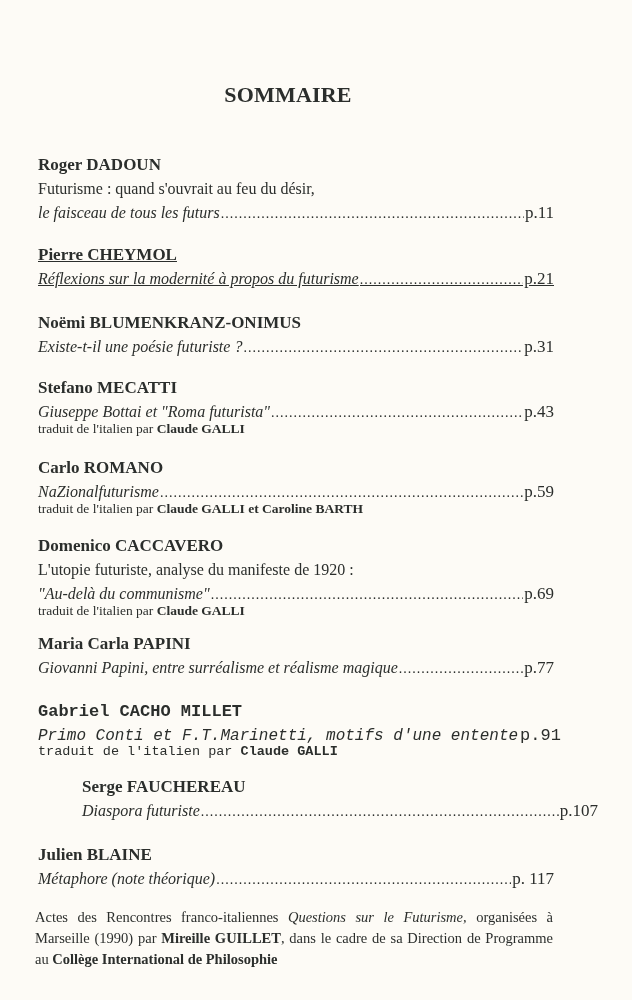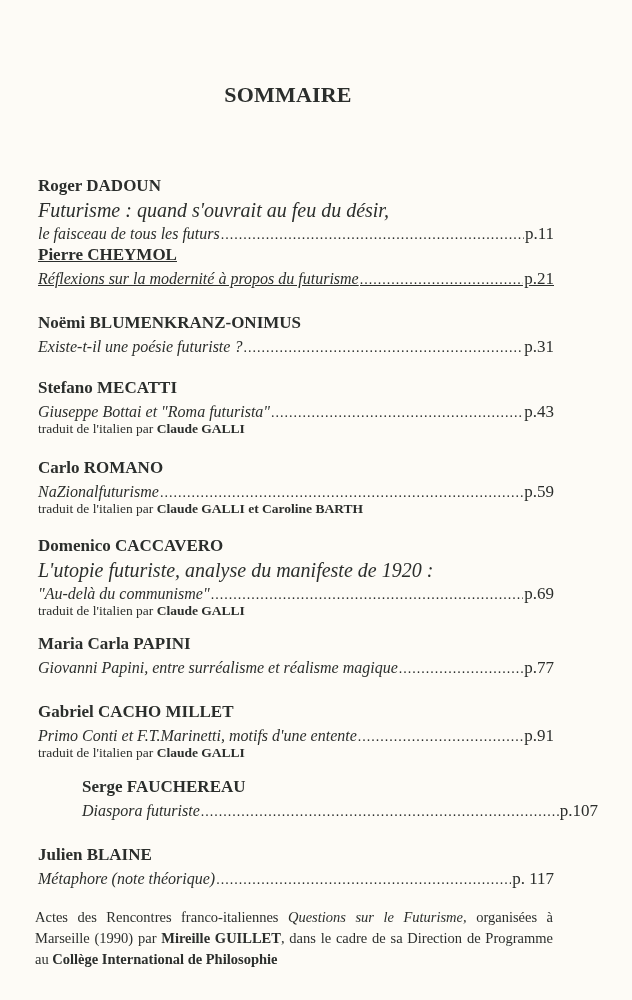--- a/index.html
+++ b/index.html
@@ -36,22 +36,21 @@
       left: 0;
       width: 516px;
     }
     .author {
       font-weight: bold;
       font-size: 17px;
       line-height: 24px;
       white-space: nowrap;
     }
     .title-line {
-      font-style: italic;
-      font-size: 20px;
+      font-size: 16px;
       line-height: 24px;
       white-space: nowrap;
     }
     .leader-line {
       display: flex;
       align-items: baseline;
       font-size: 16px;
       line-height: 24px;
       white-space: nowrap;
     }
@@ -95,21 +94,21 @@
     .footer i { font-style: italic; }
     .footer b { font-weight: bold; }
   </style>
 </head>
 <body>
 
 <div class="page-title">SOMMAIRE</div>
 
 <div class="toc">
 
-  <div class="entry" style="top:153px;margin-top:21px;">
+  <div class="entry" style="top:153px;">
     <div class="author">Roger DADOUN</div>
     <div class="title-line">Futurisme : quand s'ouvrait au feu du désir,</div>
     <div class="leader-line">
       <span class="t">le faisceau de tous les futurs</span>
       <span class="dots"></span>
       <span class="pg">p.11</span>
     </div>
   </div>
 
   <div class="entry" style="top:243px;text-decoration:underline;">
@@ -172,21 +171,21 @@
 
   <div class="entry" style="top:632px;">
     <div class="author">Maria Carla PAPINI</div>
     <div class="leader-line">
       <span class="t">Giovanni Papini, entre surréalisme et réalisme magique</span>
       <span class="dots"></span>
       <span class="pg">p.77</span>
     </div>
   </div>
 
-  <div class="entry" style="top:700px;">
+  <div class="entry" style="top:700px;font-family:Liberation Mono, monospace;">
     <div class="author">Gabriel CACHO MILLET</div>
     <div class="leader-line">
       <span class="t">Primo Conti et F.T.Marinetti, motifs d'une entente</span>
       <span class="dots"></span>
       <span class="pg">p.91</span>
     </div>
     <div class="translator">
       <span>traduit de l'italien par</span>
       <b>Claude GALLI</b>
     </div>

